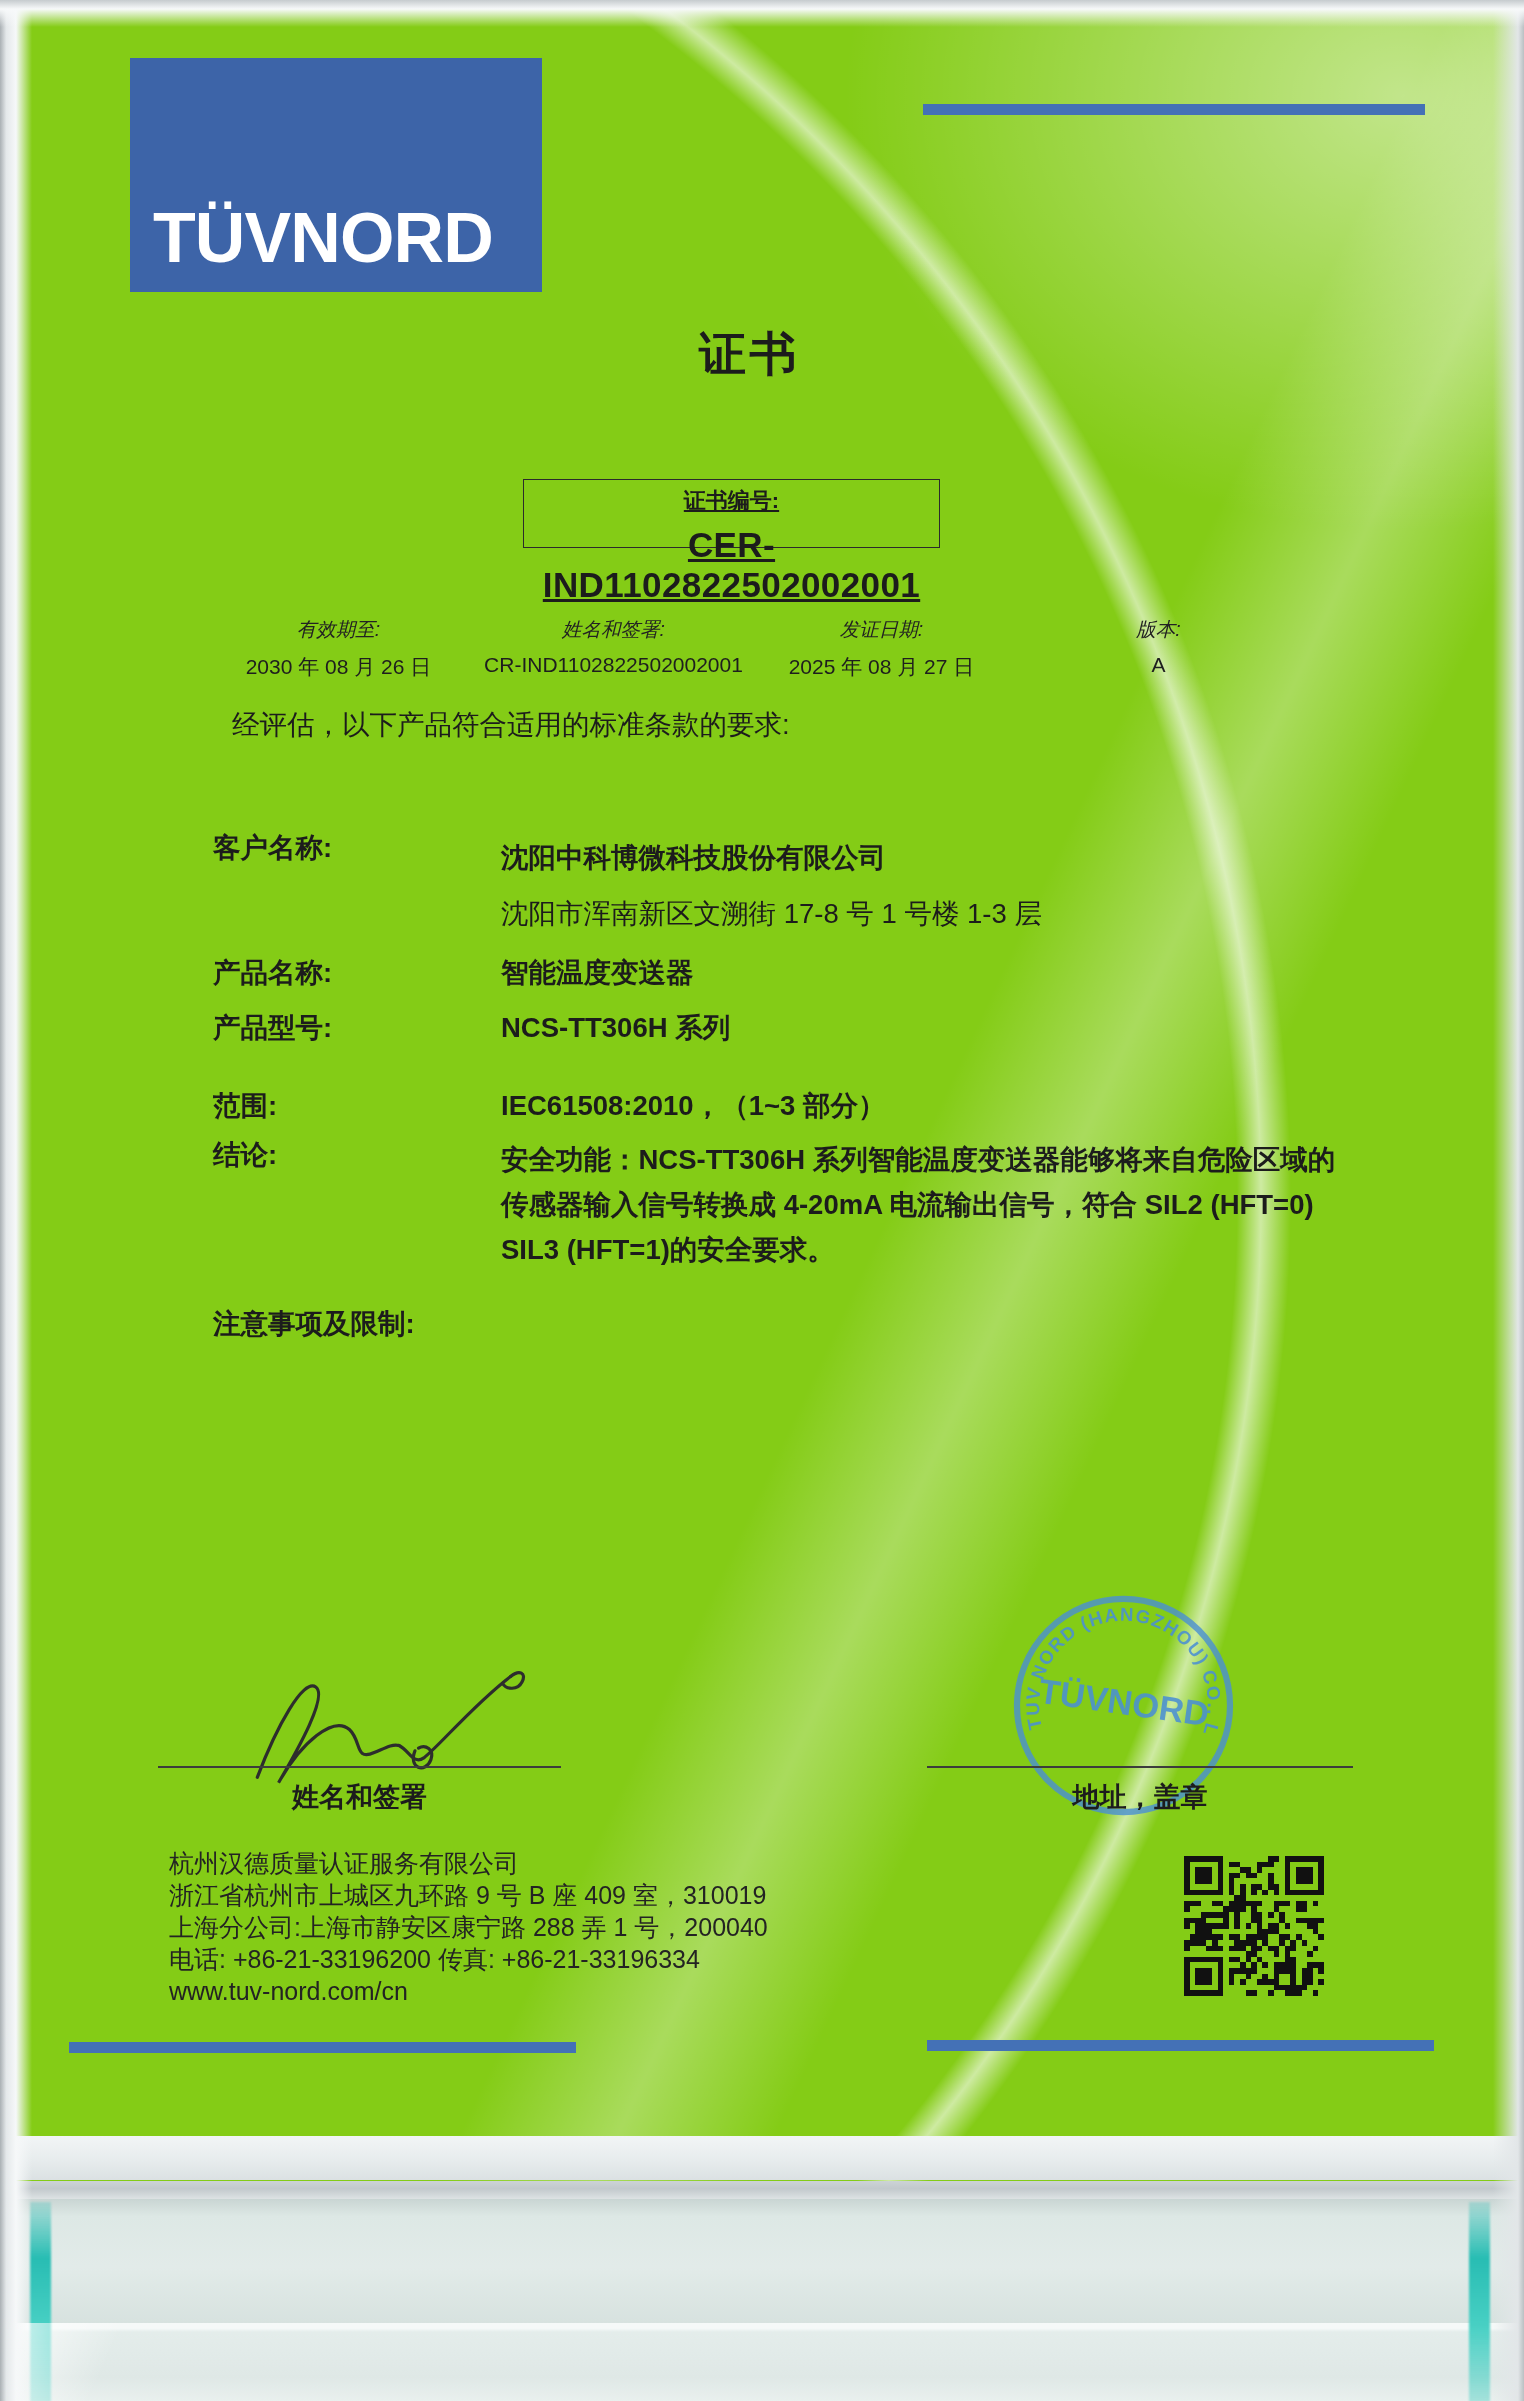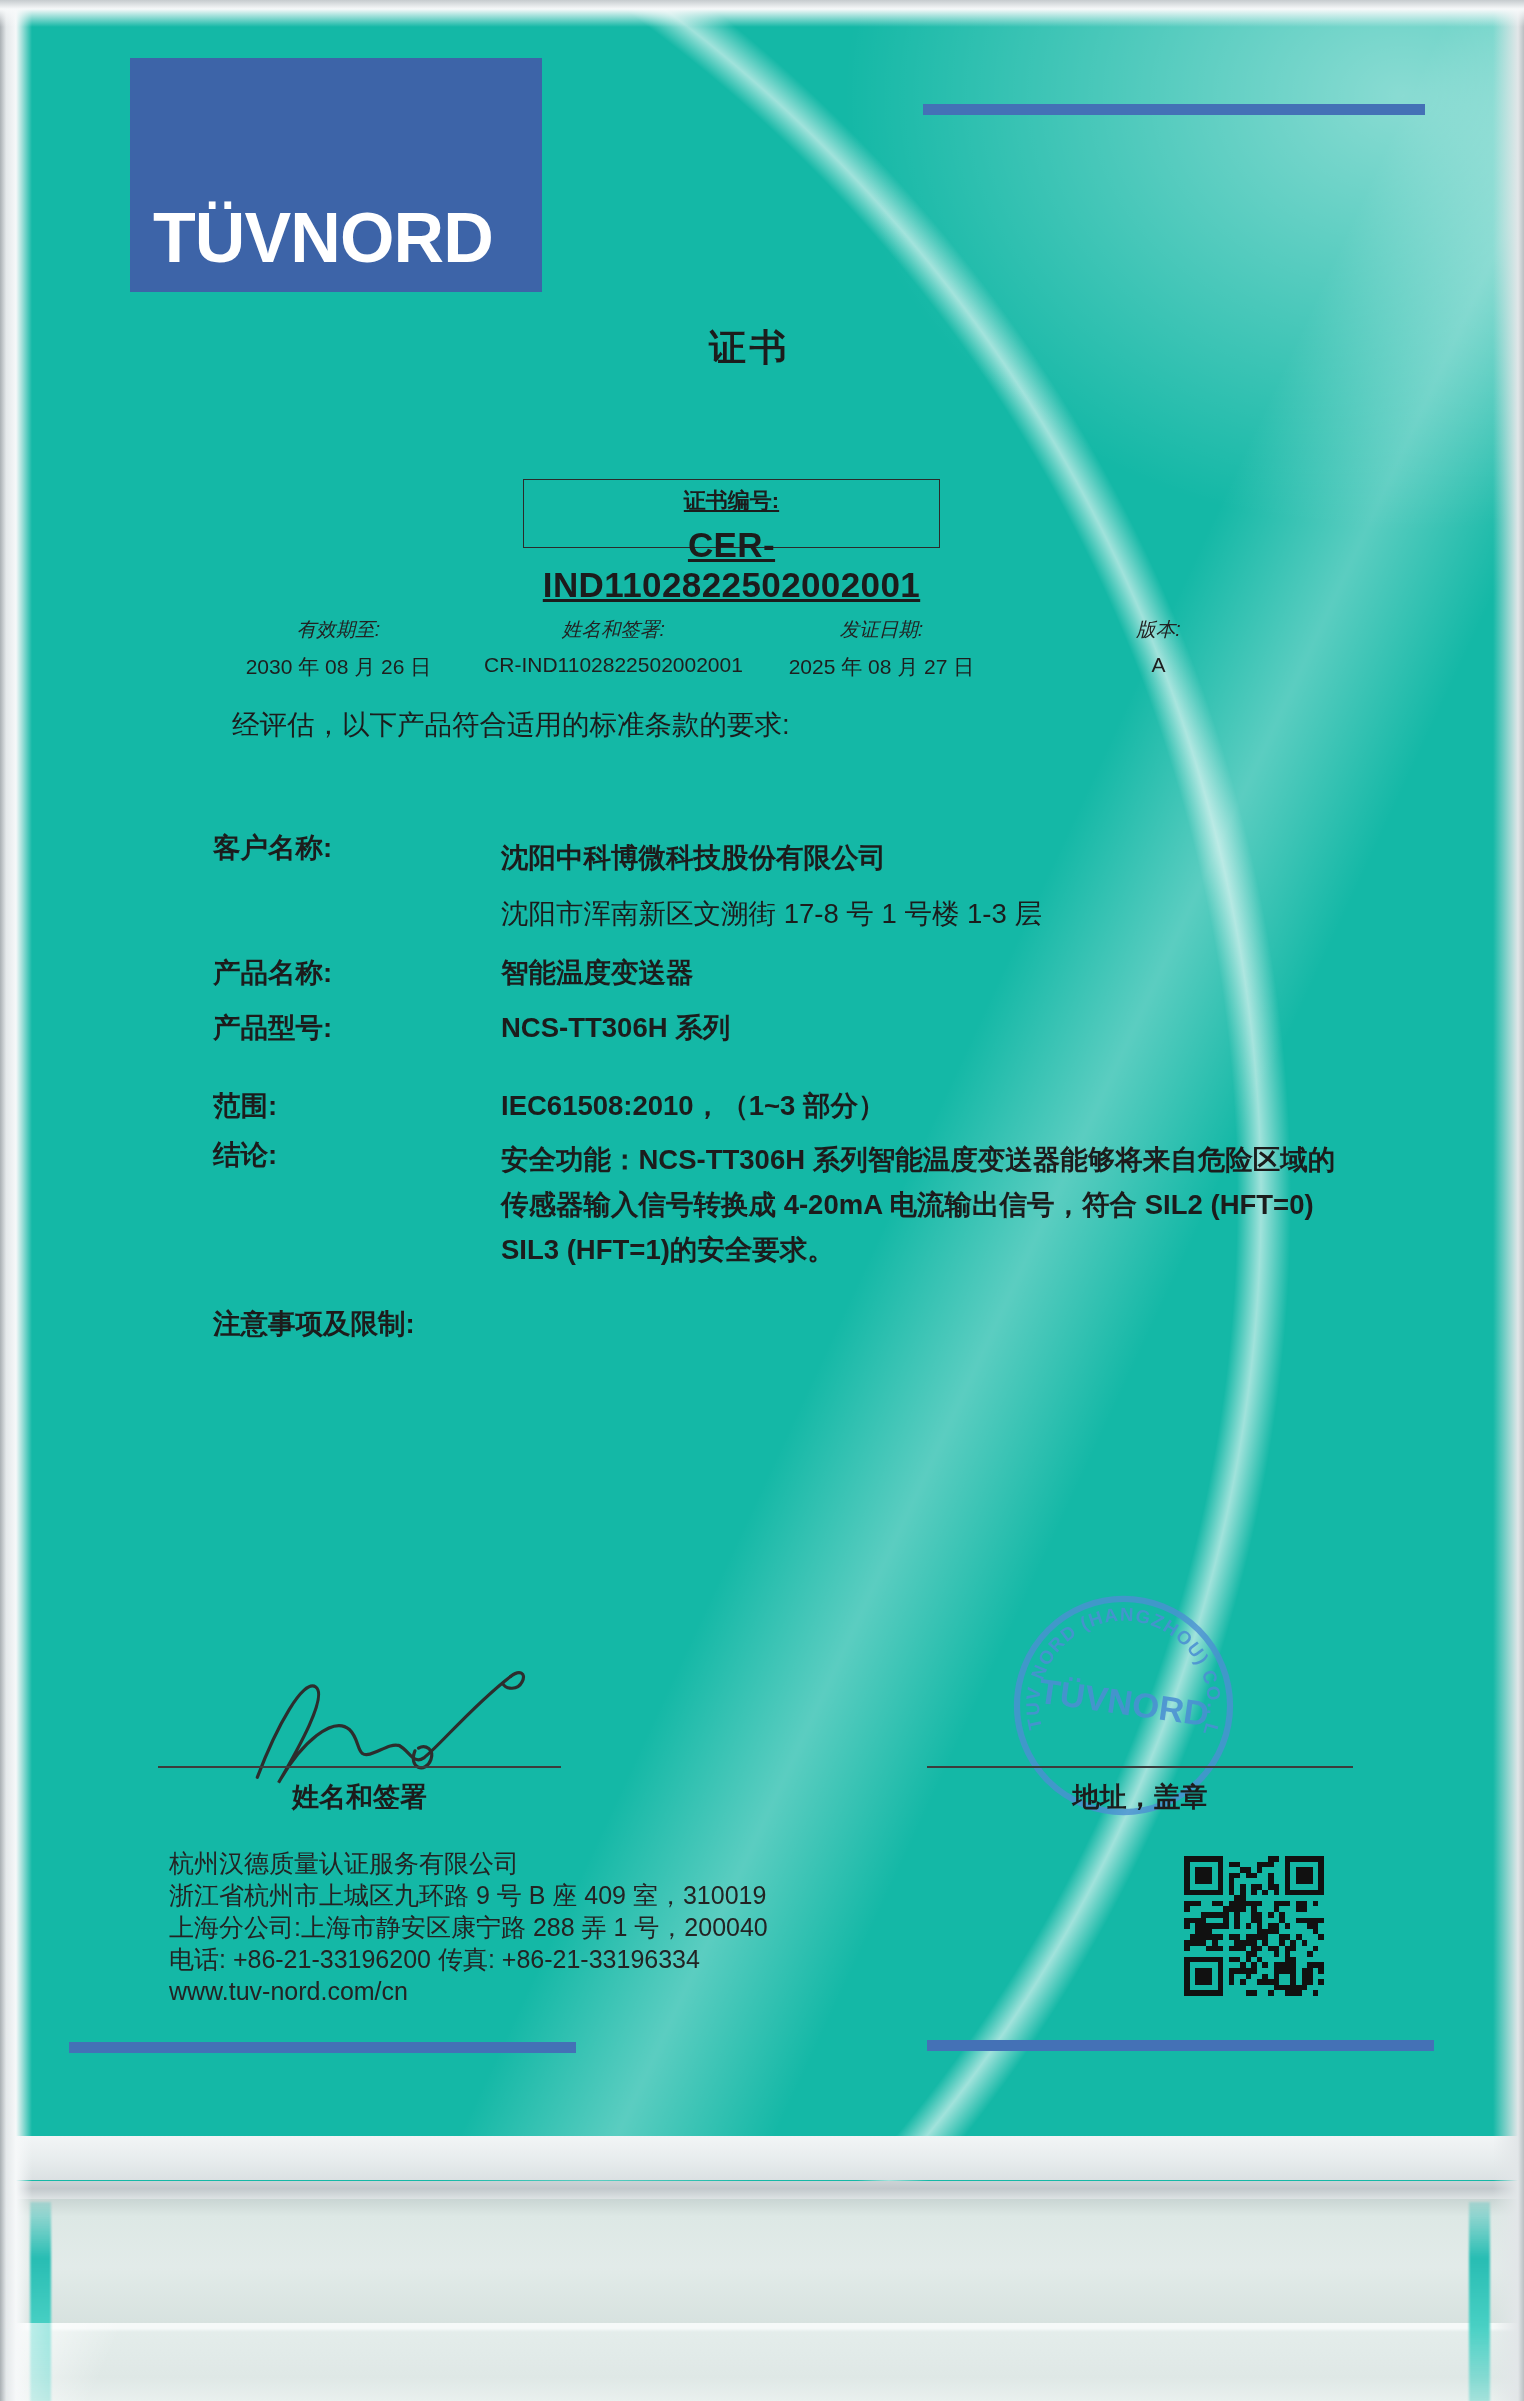--- a/index.html
+++ b/index.html
@@ -1,18 +1,18 @@
 <!DOCTYPE html>
 <html style="font-size:14px"><head>
 <meta charset="utf-8">
 <style>
   html,body{margin:0;padding:0;background:#d8dcdf;}
   .photo{
     position:relative;width:1525px;height:2401px;overflow:hidden;
-    background:#14b8a6;
+    background:#84cc16;
     font-family:"Liberation Sans","DejaVu Sans",sans-serif;
     color:#1c1c1c;
   }
   
   .edge-left{position:absolute;left:0;top:0;width:32px;height:2401px;
     background:linear-gradient(90deg,#aab0b4 0,#e4e8ea 6.2px,#f6f8f9 16px,rgba(246,248,249,0) 32px);}
   .edge-right{position:absolute;right:0;top:0;width:32px;height:2401px;
     background:linear-gradient(270deg,#b3b9bc 0,#e2e6e8 7px,rgba(246,248,249,0) 32px);}
   .edge-top{position:absolute;left:0;top:0;width:1525px;height:27px;
     background:linear-gradient(180deg,#c6cbce 0,#f7f9fa 9px,rgba(247,249,250,0) 27px);}
@@ -27,21 +27,21 @@
   .logo{position:absolute;left:130px;top:58px;width:412px;height:234px;background:#3d64a8;
     display:flex;align-items:flex-end;}
   .logo-text{color:#fff;font-weight:700;font-size:70px;letter-spacing:-0.9px;line-height:1;
     padding:0 0 19.5px 23px;white-space:nowrap;}
   .bar{position:absolute;background:#4471b6;}
   .bar-top-right{left:923px;top:104px;width:502px;height:10.6px;}
   .bar-bottom-left{left:69px;top:2042px;width:507px;height:10.6px;}
   .bar-bottom-right{left:927px;top:2040px;width:507px;height:10.6px;}
 
   .title{position:absolute;left:0;top:323px;width:1499px;text-align:center;
-    font-size:37px;font-weight:700;letter-spacing:3.5px;}
+    font-size:47px;font-weight:700;letter-spacing:3.5px;}
 
   .cert-box{position:absolute;left:523px;top:479px;width:415px;height:67px;
     border:1.8px solid #2b2b2b;text-align:center;text-decoration:underline;}
   .cert-box-label{font-size:22px;font-weight:700;margin-top:6.2px;}
   .cert-box-number{font-size:35px;font-weight:700;letter-spacing:0.4px;margin-top:9px;}
 
   .meta-item{position:absolute;width:319px;text-align:center;}
   .meta-label{font-size:19.5px;font-style:italic;color:#222;}
   .meta-value{font-size:21px;color:#1e1e1e;margin-top:9.8px;white-space:nowrap;}
   .meta-0{left:179px;top:616px;}

